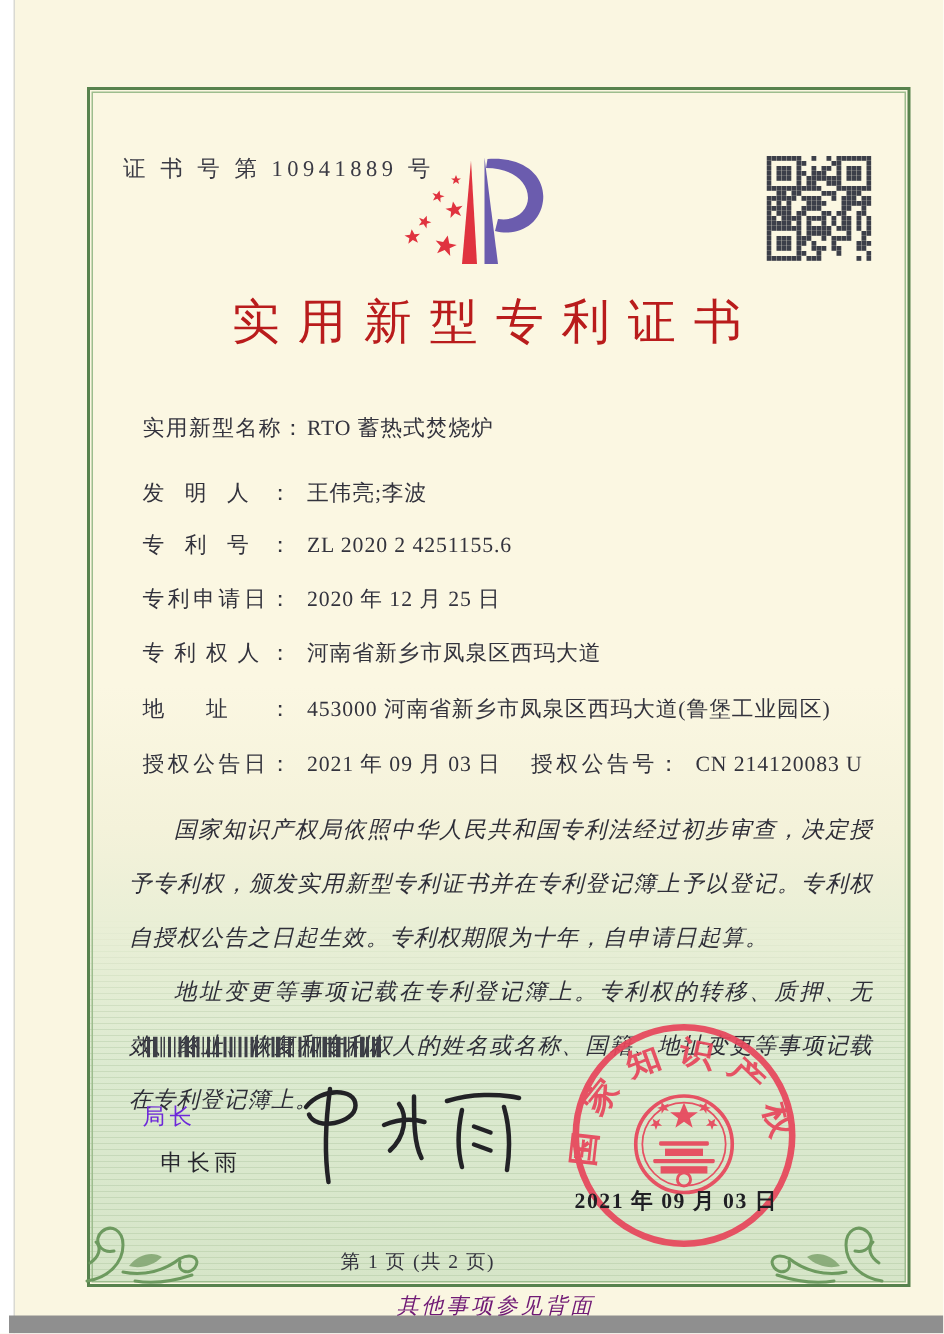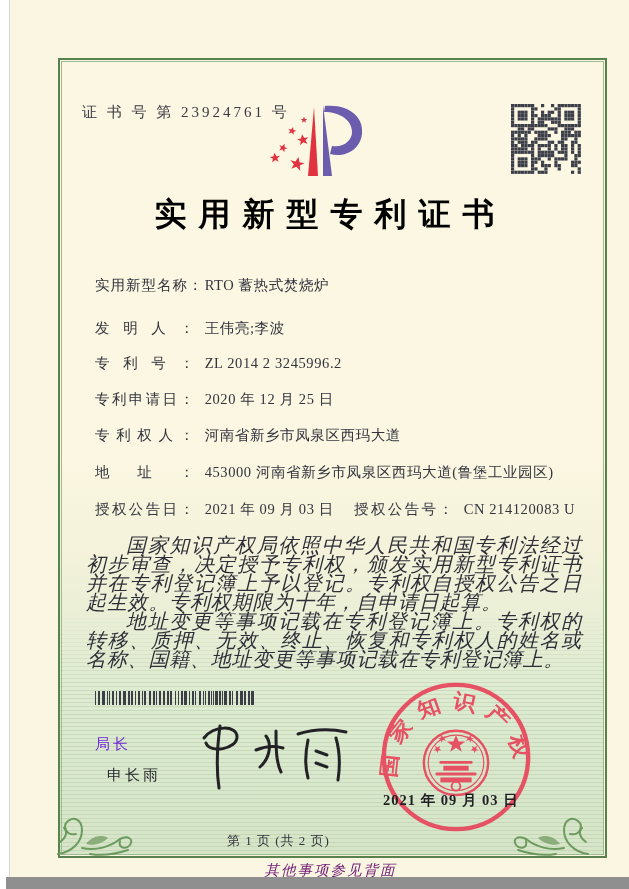--- a/index.html
+++ b/index.html
@@ -12,28 +12,28 @@
   .guilloche{position:absolute;left:60px;top:610px;width:544px;height:244px;
         background:repeating-linear-gradient(180deg, rgba(125,160,110,0.20) 0 1px, rgba(0,0,0,0) 1px 4px);
         -webkit-mask-image:linear-gradient(180deg,transparent 0,#000 30%);
         mask-image:linear-gradient(180deg,transparent 0,#000 30%);}
   .frame{position:absolute;left:58px;top:58px;width:545px;height:796px;border:2px solid #57824d;z-index:5;}
   .frame-inner{position:absolute;left:1px;top:1px;right:1px;bottom:1px;border:1px solid #9dbd8e;}
   .cert-no{position:absolute;left:82px;top:103px;font-size:15px;letter-spacing:3px;color:#3a3a44;z-index:10;}
   .logo{position:absolute;left:252px;top:96px;width:140px;height:110px;z-index:10;}
   .qr{position:absolute;left:511px;top:104px;width:70px;height:70px;z-index:10;}
   .qr rect{fill:#3c3f49;}
-  .title{position:absolute;left:58px;top:193px;width:545px;text-align:center;font-size:32px;font-weight:700;
-        letter-spacing:12px;color:#000000;z-index:10;}
+  .title{position:absolute;left:58px;top:193px;width:545px;text-align:center;font-size:32px;font-weight:400;
+        letter-spacing:12px;color:#b91c1c;z-index:10;}
   .fields{position:absolute;left:95px;top:268px;width:480px;z-index:10;font-size:14.5px;color:#33333d;}
   .frow{position:absolute;left:0;white-space:nowrap;}
   .flabel{display:inline-block;width:100px;text-align:justify;text-align-last:justify;letter-spacing:1px;}
   .fvalue{margin-left:6px;letter-spacing:0.6px;}
   .frow2{position:absolute;left:235px;top:0;padding-left:24px;}
-  .paras{position:absolute;left:86px;top:536px;width:496px;z-index:10;font-size:20px;line-height:19px;
+  .paras{position:absolute;left:86px;top:536px;width:496px;z-index:10;font-size:15px;line-height:36px;
         color:#2e2e38;font-style:italic;letter-spacing:0.8px;text-align:justify;}
   .paras p{margin:0;text-indent:2em;}
   .barcode{position:absolute;left:95px;top:691px;width:162px;height:14px;z-index:10;}
   .barcode rect{fill:#3d3f47;}
   .dir-title{position:absolute;left:95px;top:735px;font-size:15px;letter-spacing:3px;color:#6d28d9;
         font-family:"Liberation Sans","DejaVu Sans",sans-serif;z-index:10;}
   .dir-name{position:absolute;left:107px;top:766px;font-size:15px;letter-spacing:3px;color:#26262c;
         font-family:Liberation Serif, serif;z-index:10;}
   .signature{position:absolute;left:192px;top:710px;width:170px;height:90px;z-index:11;}
   .seal{position:absolute;left:378px;top:679px;width:156px;height:156px;z-index:12;opacity:0.93;}
@@ -52,21 +52,21 @@
 
 <div class="scan">
 
   <div class="paper-grad"></div>
   <div class="guilloche"></div>
 
   <div class="frame">
     <div class="frame-inner"></div>
   </div>
 
-  <div class="cert-no">证 书 号 第 23924761 号</div>
+  <div class="cert-no">证 书 号 第 10941889 号</div>
 
   <svg class="logo" viewBox="0 0 140 110">
     <defs>
       <path id="star" d="M0,-10 L2.9,-3.1 10,-3.1 4.2,1.2 6.2,8.1 0,3.8 -6.2,8.1 -4.2,1.2 -10,-3.1 -2.9,-3.1 Z"></path>
     </defs>
     <g fill="#e0333f">
       <use href="#star" transform="translate(52,24) scale(0.33)"></use>
       <use href="#star" transform="translate(40,35) scale(0.42) rotate(14)"></use>
       <use href="#star" transform="translate(51,44) scale(0.58) rotate(-10)"></use>
       <use href="#star" transform="translate(31,52) scale(0.44) rotate(20)"></use>
@@ -354,21 +354,21 @@
     <div class="frow" style="top:8px">
       <span class="flabel">实用新型名称：</span>
       <span class="fvalue">RTO 蓄热式焚烧炉</span>
     </div>
     <div class="frow" style="top:51px">
       <span class="flabel">发明人：</span>
       <span class="fvalue">王伟亮;李波</span>
     </div>
     <div class="frow" style="top:86px">
       <span class="flabel">专利号：</span>
-      <span class="fvalue">ZL 2014 2 3245996.2</span>
+      <span class="fvalue">ZL 2020 2 4251155.6</span>
     </div>
     <div class="frow" style="top:122px">
       <span class="flabel">专利申请日：</span>
       <span class="fvalue">2020 年 12 月 25 日</span>
     </div>
     <div class="frow" style="top:158px">
       <span class="flabel">专利权人：</span>
       <span class="fvalue">河南省新乡市凤泉区西玛大道</span>
     </div>
     <div class="frow" style="top:195px">

